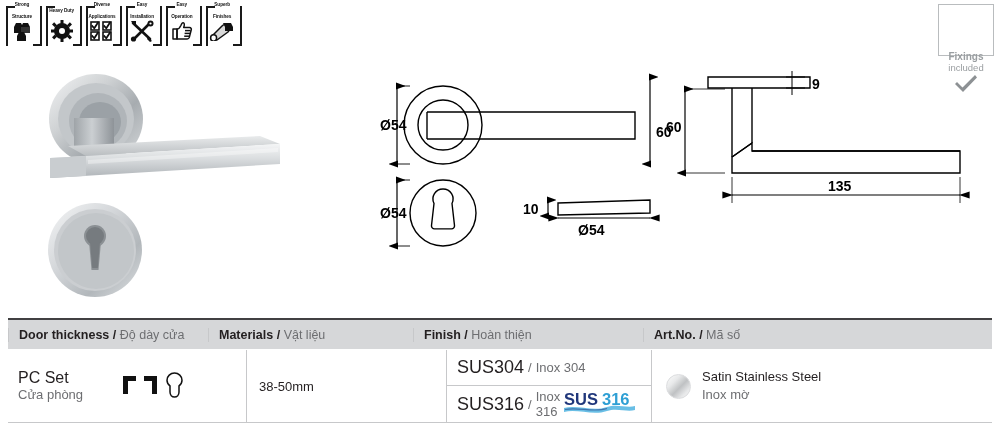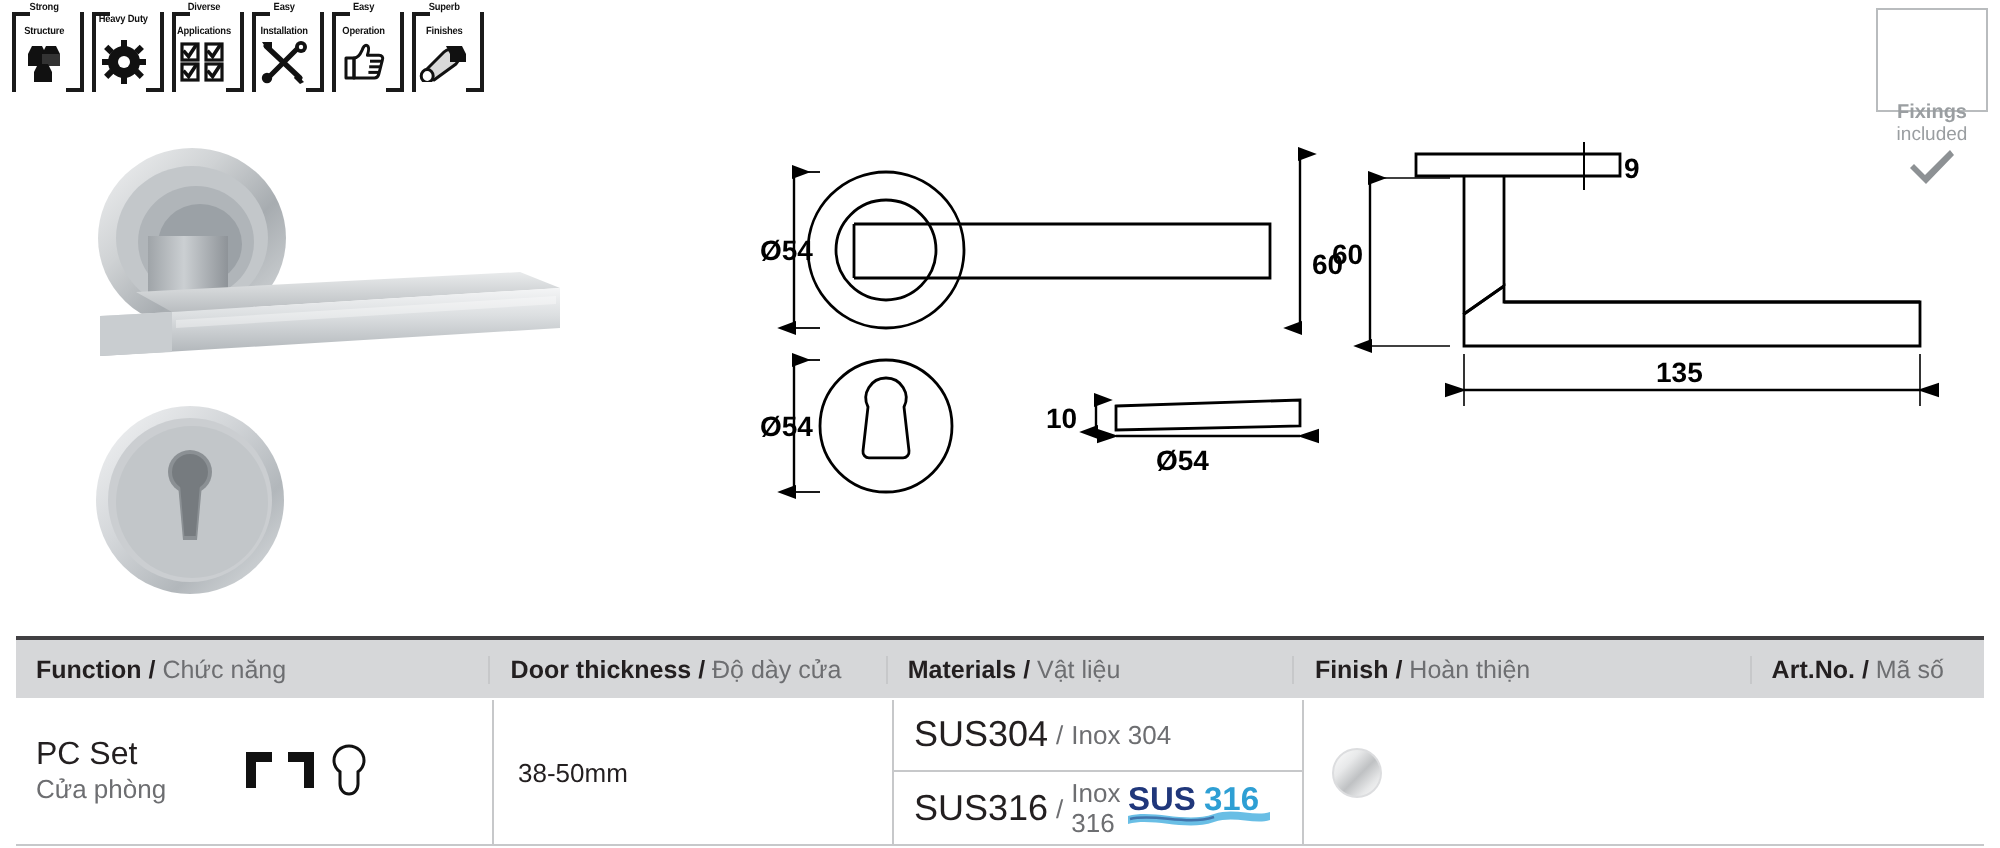--- a/index.html
+++ b/index.html
@@ -410,23 +410,20 @@
         <text x="432" y="34">9</text>
         <text x="276" y="82">60</text>
         <text x="448" y="136">135</text>
       </g>
     </svg>
   </div>
 
   <div class="spec-table">
 
     <div class="spec-head">
-      <div class="cell col-fn">
-        <span class="en">Function</span><span class="sep"> / </span><span class="vi">Chức năng</span>
-      </div>
       <div class="cell col-dt">
         <span class="en">Door thickness</span><span class="sep"> / </span><span class="vi">Độ dày cửa</span>
       </div>
       <div class="cell col-mt">
         <span class="en">Materials</span><span class="sep"> / </span><span class="vi">Vật liệu</span>
       </div>
       <div class="cell col-fi">
         <span class="en">Finish</span><span class="sep"> / </span><span class="vi">Hoàn thiện</span>
       </div>
       <div class="cell col-an">
@@ -481,20 +478,24 @@
               <path d="M1,18 C14,14.5 30,22 44,17 C54,13.5 64,18.5 72,16 L72,20 C64,22.5 54,17.5 44,21 C30,26 14,18.5 1,22 Z" fill="#4fb3e0" opacity="0.85"></path>
               <path d="M2,19.5 C15,16.5 30,23 44,18.5" stroke="#20377b" stroke-width="1.2" fill="none" opacity="0.55"></path>
             </svg>
           </span>
         </div>
       </div>
 
       <div class="cell col-fi">
         <div class="fi-inner">
           <div class="swatch"></div>
+          <div class="fi-text">
+            <div class="fi-en">Satin Stainless Steel</div>
+            <div class="fi-vi">Inox mờ</div>
+          </div>
         </div>
       </div>
 
 
     </div>
   </div>
 
 </div>
 
 </body></html>

